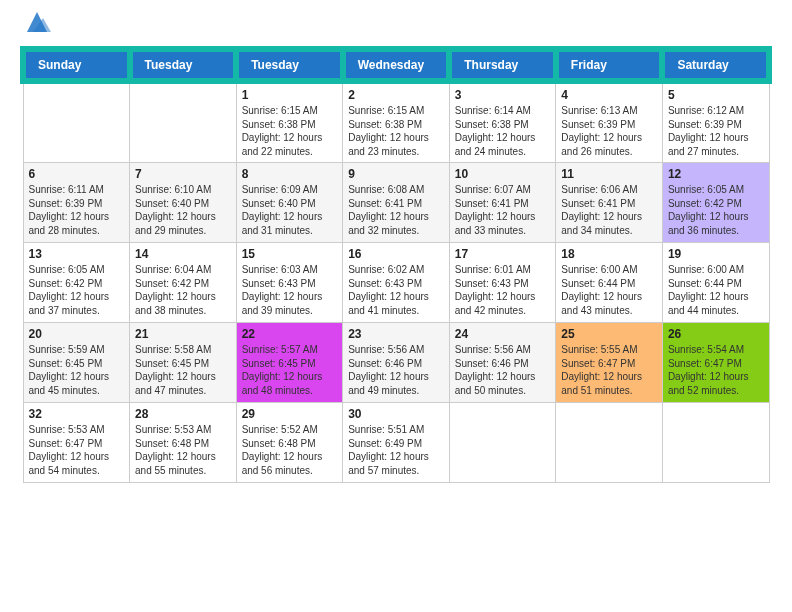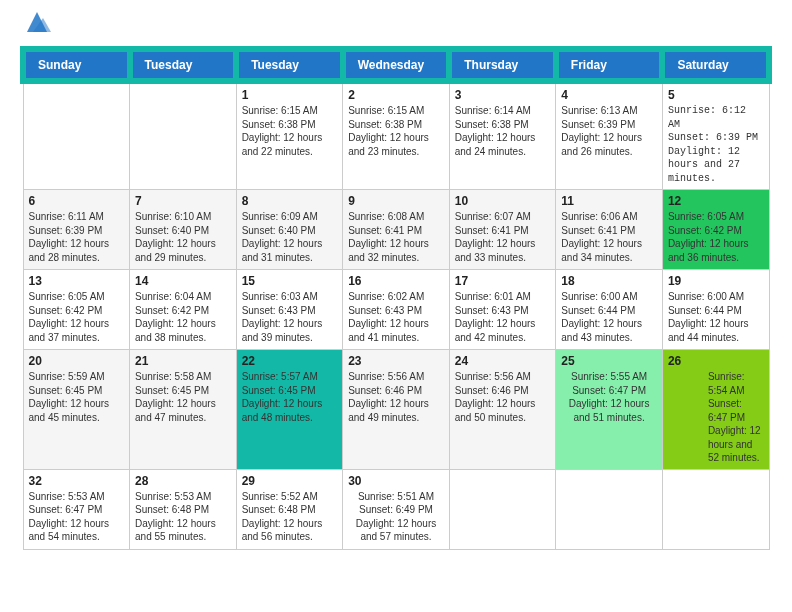--- a/index.html
+++ b/index.html
@@ -161,21 +161,21 @@
 Daylight: 12 hours and 24 minutes.</div>
           </td>
           <td>
             <div class="day-num">4</div>
             <div class="day-info" style="white-space: pre-line;">Sunrise: 6:13 AM
 Sunset: 6:39 PM
 Daylight: 12 hours and 26 minutes.</div>
           </td>
           <td>
             <div class="day-num">5</div>
-            <div class="day-info" style="white-space: pre-line; font-family: Liberation Mono, monospace;">Sunrise: 6:12 AM
+            <div class="day-info" style="white-space: pre-line;">Sunrise: 6:12 AM
 Sunset: 6:39 PM
 Daylight: 12 hours and 27 minutes.</div>
           </td>
         </tr>
         <tr>
           <td style="background: rgb(245, 245, 245);">
             <div class="day-num">6</div>
             <div class="day-info" style="white-space: pre-line;">Sunrise: 6:11 AM
 Sunset: 6:39 PM
 Daylight: 12 hours and 28 minutes.</div>
@@ -203,21 +203,21 @@
             <div class="day-info" style="white-space: pre-line;">Sunrise: 6:07 AM
 Sunset: 6:41 PM
 Daylight: 12 hours and 33 minutes.</div>
           </td>
           <td style="background: rgb(245, 245, 245);">
             <div class="day-num">11</div>
             <div class="day-info" style="white-space: pre-line;">Sunrise: 6:06 AM
 Sunset: 6:41 PM
 Daylight: 12 hours and 34 minutes.</div>
           </td>
-          <td style="background: #22c55e;">
+          <td style="background: #c4b5fd;">
             <div class="day-num">12</div>
             <div class="day-info" style="white-space: pre-line;">Sunrise: 6:05 AM
 Sunset: 6:42 PM
 Daylight: 12 hours and 36 minutes.</div>
           </td>
         </tr>
         <tr>
           <td>
             <div class="day-num">13</div>
             <div class="day-info" style="white-space: pre-line;">Sunrise: 6:05 AM
@@ -267,47 +267,47 @@
             <div class="day-info" style="white-space: pre-line;">Sunrise: 5:59 AM
 Sunset: 6:45 PM
 Daylight: 12 hours and 45 minutes.</div>
           </td>
           <td style="background: rgb(245, 245, 245);">
             <div class="day-num">21</div>
             <div class="day-info" style="white-space: pre-line;">Sunrise: 5:58 AM
 Sunset: 6:45 PM
 Daylight: 12 hours and 47 minutes.</div>
           </td>
-          <td style="background: #14b8a6;">
+          <td style="background: #d946ef;">
             <div class="day-num">22</div>
             <div class="day-info" style="white-space: pre-line;">Sunrise: 5:57 AM
 Sunset: 6:45 PM
 Daylight: 12 hours and 48 minutes.</div>
           </td>
           <td style="background: rgb(245, 245, 245);">
             <div class="day-num">23</div>
             <div class="day-info" style="white-space: pre-line;">Sunrise: 5:56 AM
 Sunset: 6:46 PM
 Daylight: 12 hours and 49 minutes.</div>
           </td>
           <td style="background: rgb(245, 245, 245); margin-left: 25px;">
             <div class="day-num">24</div>
             <div class="day-info" style="white-space: pre-line;">Sunrise: 5:56 AM
 Sunset: 6:46 PM
 Daylight: 12 hours and 50 minutes.</div>
           </td>
-          <td style="background: #86efac;">
+          <td style="background: #fdba74;">
             <div class="day-num">25</div>
-            <div class="day-info" style="white-space: pre-line; text-align: center;">Sunrise: 5:55 AM
+            <div class="day-info" style="white-space: pre-line;">Sunrise: 5:55 AM
 Sunset: 6:47 PM
 Daylight: 12 hours and 51 minutes.</div>
           </td>
           <td style="background: #84cc16;">
             <div class="day-num">26</div>
-            <div class="day-info" style="white-space: pre-line; margin-left: 40px;">Sunrise: 5:54 AM
+            <div class="day-info" style="white-space: pre-line;">Sunrise: 5:54 AM
 Sunset: 6:47 PM
 Daylight: 12 hours and 52 minutes.</div>
           </td>
         </tr>
         <tr>
           <td>
             <div class="day-num">32</div>
             <div class="day-info" style="white-space: pre-line;">Sunrise: 5:53 AM
 Sunset: 6:47 PM
 Daylight: 12 hours and 54 minutes.</div>
@@ -319,21 +319,21 @@
 Daylight: 12 hours and 55 minutes.</div>
           </td>
           <td>
             <div class="day-num">29</div>
             <div class="day-info" style="white-space: pre-line;">Sunrise: 5:52 AM
 Sunset: 6:48 PM
 Daylight: 12 hours and 56 minutes.</div>
           </td>
           <td>
             <div class="day-num">30</div>
-            <div class="day-info" style="white-space: pre-line; text-align: center;">Sunrise: 5:51 AM
+            <div class="day-info" style="white-space: pre-line;">Sunrise: 5:51 AM
 Sunset: 6:49 PM
 Daylight: 12 hours and 57 minutes.</div>
           </td>
           <td class="empty-cell"></td>
           <td class="empty-cell"></td>
           <td class="empty-cell"></td>
         </tr>
       </tbody>
   </table>
 </div>

